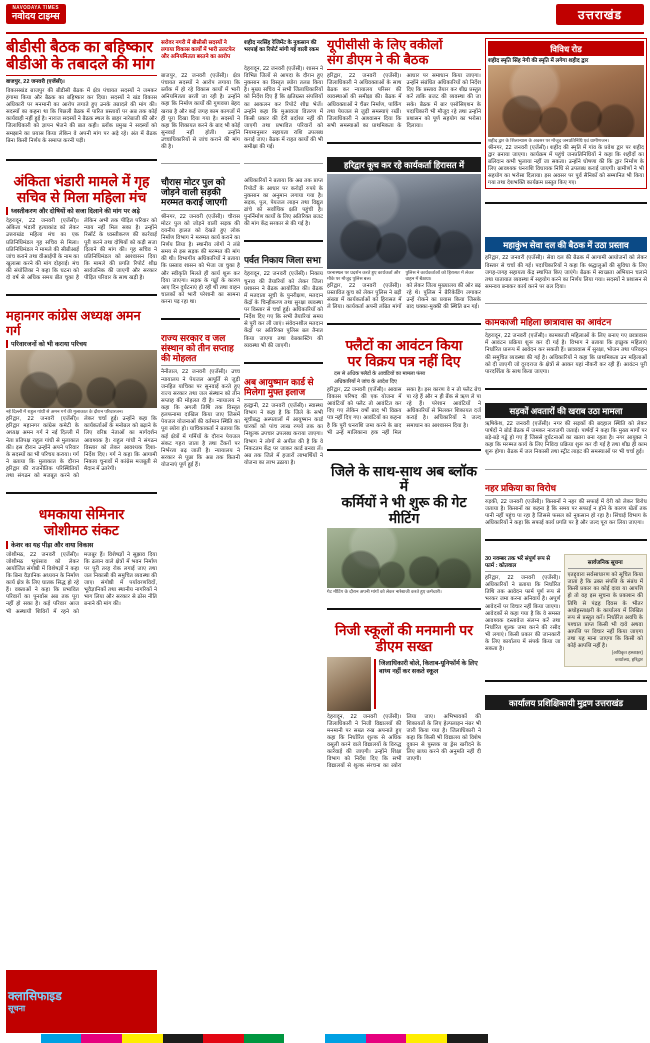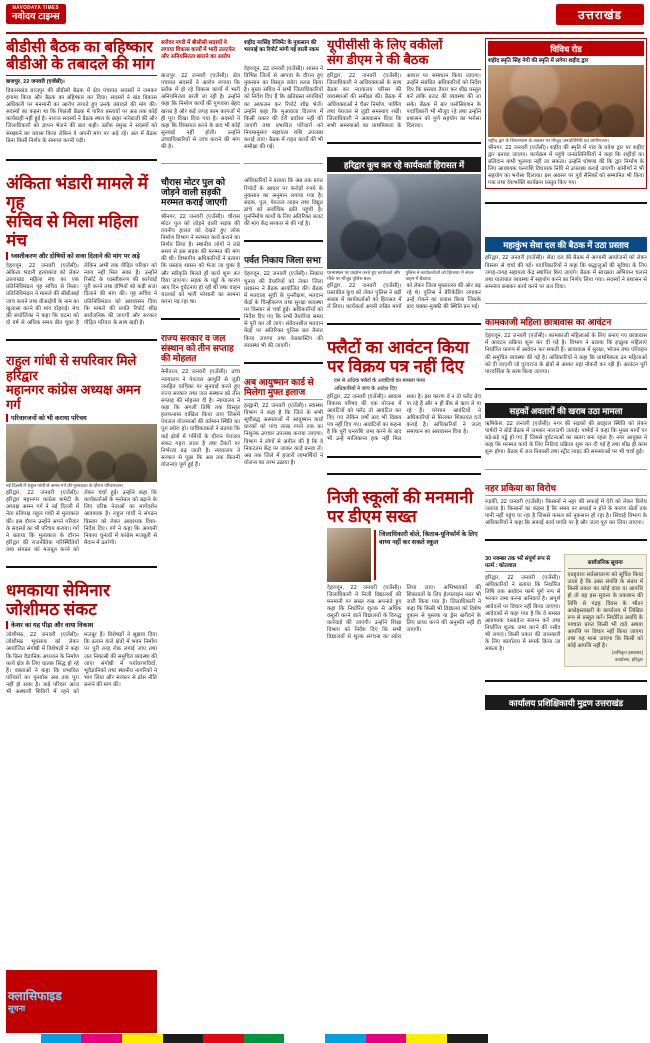--- a/index.html
+++ b/index.html
@@ -72,21 +72,21 @@
   .col { display: flex; flex-direction: column; gap: 11px; overflow: hidden; }
 
   .hl {
     color: #c00000;
     font-weight: bold;
     line-height: 1.12;
     letter-spacing: 0px;
   }
   .hl.xl { font-size: 15.5px; }
   .hl.lg { font-size: 13px; }
-  .hl.md { font-size: 17px; }
+  .hl.md { font-size: 14px; text-align: center; }
   .hl.sm { font-size: 9px; }
   .hl.black { color: #111; }
 
   .sub {
     font-size: 6.4px; font-weight: bold; color: #222;
     line-height: 1.25;
     border-left: 2px solid #c00000;
     padding-left: 3px;
     margin: 2px 0;
   }
@@ -200,21 +200,20 @@
       <div>
         <div class="hl md">अंकिता भंडारी मामले में गृह</div>
         <div class="hl md">सचिव से मिला महिला मंच</div>
         <div class="sub">ध्वस्तीकरण और दोषियों को सजा दिलाने की मांग पर अड़े</div>
         <div class="body twocol">देहरादून, 22 जनवरी (एजेंसी)। अंकिता भंडारी हत्याकांड को लेकर उत्तराखंड महिला मंच का एक प्रतिनिधिमंडल गृह सचिव से मिला। प्रतिनिधिमंडल ने मामले की सीबीआई जांच कराने तथा वीआईपी के नाम का खुलासा करने की मांग दोहराई। मंच की संयोजिका ने कहा कि घटना को दो वर्ष से अधिक समय बीत चुका है लेकिन अभी तक पीड़ित परिवार को न्याय नहीं मिल सका है। उन्होंने रिसॉर्ट के ध्वस्तीकरण की कार्रवाई पूरी करने तथा दोषियों को कड़ी सजा दिलाने की मांग की। गृह सचिव ने प्रतिनिधिमंडल को आश्वासन दिया कि मामले की प्रगति रिपोर्ट शीघ्र सार्वजनिक की जाएगी और सरकार पीड़ित परिवार के साथ खड़ी है।</div>
       </div>
 
       <div class="rule thick"></div>
 
       <div>
-        <div class="hl lg">राहुल गांधी से सपरिवार मिले हरिद्वार</div>
         <div class="hl lg">महानगर कांग्रेस अध्यक्ष अमन गर्ग</div>
         <div class="sub">परिवारजनों को भी कराया परिचय</div>
         <div class="photo indoor" style="height:58px"></div>
         <div class="cap">नई दिल्ली में राहुल गांधी से अमन गर्ग की मुलाकात के दौरान परिवारजन।</div>
         <div class="body twocol">हरिद्वार, 22 जनवरी (एजेंसी)। हरिद्वार महानगर कांग्रेस कमेटी के अध्यक्ष अमन गर्ग ने नई दिल्ली में नेता प्रतिपक्ष राहुल गांधी से मुलाकात की। इस दौरान उन्होंने अपने परिवार के सदस्यों का भी परिचय कराया। गर्ग ने बताया कि मुलाकात के दौरान हरिद्वार की राजनीतिक परिस्थितियों तथा संगठन को मजबूत करने को लेकर चर्चा हुई। उन्होंने कहा कि कार्यकर्ताओं के मनोबल को बढ़ाने के लिए वरिष्ठ नेताओं का मार्गदर्शन आवश्यक है। राहुल गांधी ने संगठन विस्तार को लेकर आवश्यक दिशा-निर्देश दिए। गर्ग ने कहा कि आगामी निकाय चुनावों में कांग्रेस मजबूती से मैदान में उतरेगी।</div>
       </div>
 
       <div class="rule thick"></div>
 
       <div>
@@ -304,20 +303,26 @@
         <div class="hl md">पर विक्रय पत्र नहीं दिए</div>
         <ul class="bullets">
           <li>दस से अधिक फ्लैटों के आवंटियों का मामला फंसा</li>
           <li>अधिकारियों ने जांच के आदेश दिए</li>
         </ul>
         <div class="body twocol">हरिद्वार, 22 जनवरी (एजेंसी)। आवास विकास परिषद की एक योजना में आवंटियों को फ्लैट तो आवंटित कर दिए गए लेकिन वर्षों बाद भी विक्रय पत्र नहीं दिए गए। आवंटियों का कहना है कि पूरी धनराशि जमा करने के बाद भी उन्हें मालिकाना हक नहीं मिल सका है। इस कारण वे न तो फ्लैट बेच पा रहे हैं और न ही बैंक से ऋण ले पा रहे हैं। परेशान आवंटियों ने अधिकारियों से मिलकर शिकायत दर्ज कराई है। अधिकारियों ने जल्द समाधान का आश्वासन दिया है।</div>
       </div>
 
       <div class="rule thick"></div>
 
+      <div>
+        <div class="hl md black">जिले के साथ-साथ अब ब्लॉक में</div>
+        <div class="hl md black">कर्मियों ने भी शुरू की गेट मीटिंग</div>
+        <div class="photo green" style="height:60px;margin-top:2px"></div>
+        <div class="cap">गेट मीटिंग के दौरान अपनी मांगों को लेकर नारेबाजी करते हुए कर्मचारी।</div>
+      </div>
 
       <div class="rule thick"></div>
 
       <div>
         <div class="hl md">निजी स्कूलों की मनमानी पर डीएम सख्त</div>
         <div class="flexrow" style="margin-top:2px">
           <div style="width:44px">
             <div class="portrait"></div>
           </div>
           <div class="sub" style="flex:1;border-left:2px solid #c00000">जिलाधिकारी बोले, किताब-यूनिफॉर्म के लिए बाध्य नहीं कर सकते स्कूल</div>

